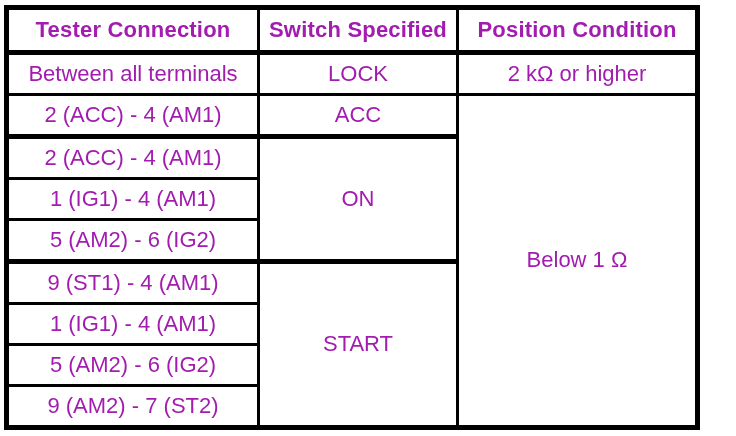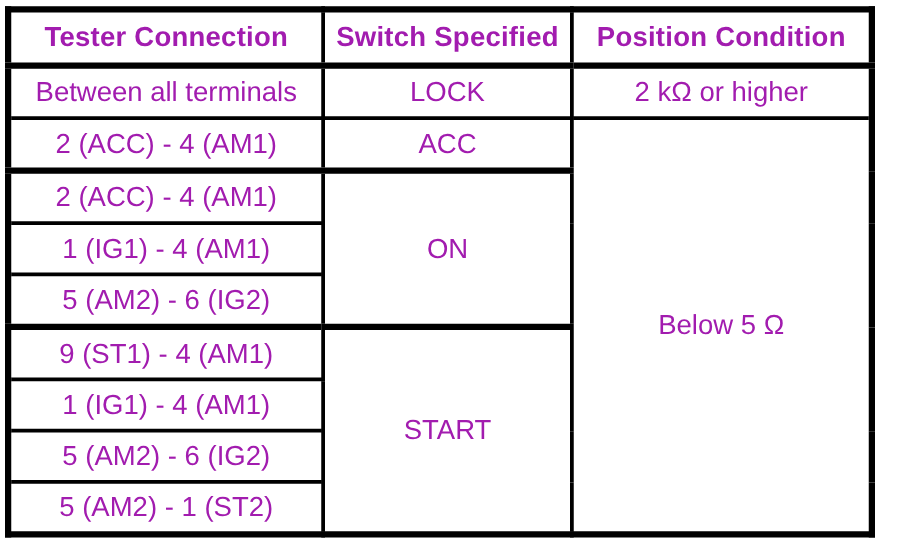--- a/index.html
+++ b/index.html
@@ -75,21 +75,21 @@
     </thead>
     <tbody>
       <tr>
         <td>Between all terminals</td>
         <td>LOCK</td>
         <td>2 kΩ or higher</td>
       </tr>
       <tr>
         <td class="thick-bottom">2 (ACC) - 4 (AM1)</td>
         <td class="thick-bottom">ACC</td>
-        <td rowspan="8">Below 5 Ω</td>
+        <td rowspan="8">Below 1 Ω</td>
       </tr>
       <tr>
         <td>2 (ACC) - 4 (AM1)</td>
         <td rowspan="3" class="thick-bottom">ON</td>
       </tr>
       <tr>
         <td>1 (IG1) - 4 (AM1)</td>
       </tr>
       <tr>
         <td class="thick-bottom">5 (AM2) - 6 (IG2)</td>
@@ -98,17 +98,17 @@
         <td>9 (ST1) - 4 (AM1)</td>
         <td rowspan="4">START</td>
       </tr>
       <tr>
         <td>1 (IG1) - 4 (AM1)</td>
       </tr>
       <tr>
         <td>5 (AM2) - 6 (IG2)</td>
       </tr>
       <tr>
-        <td>5 (AM2) - 1 (ST2)</td>
+        <td>9 (AM2) - 7 (ST2)</td>
       </tr>
     </tbody>
   </table>
 </div>
 
 </body></html>

